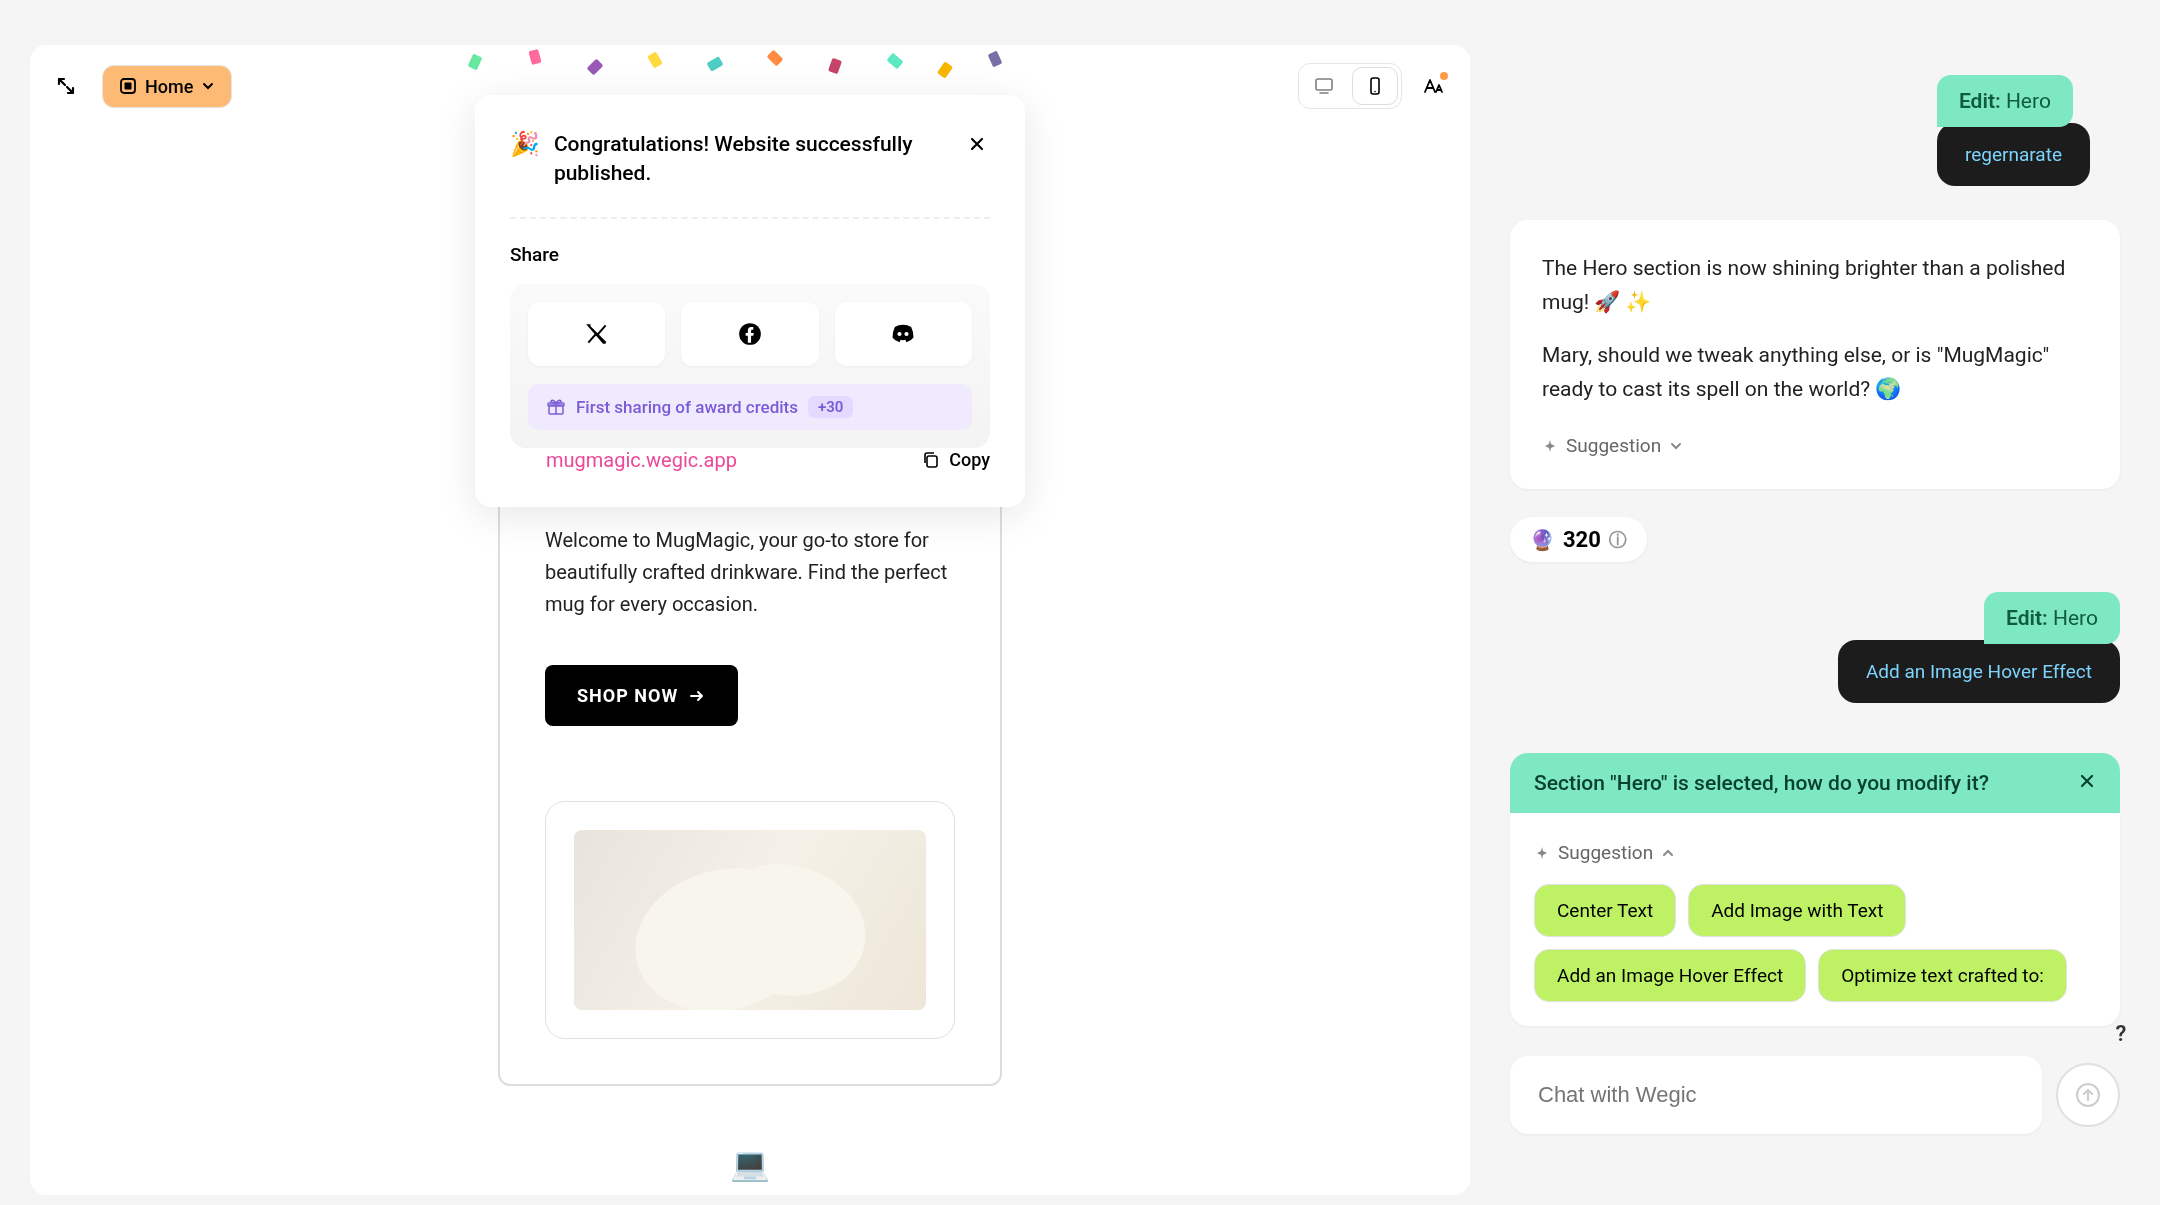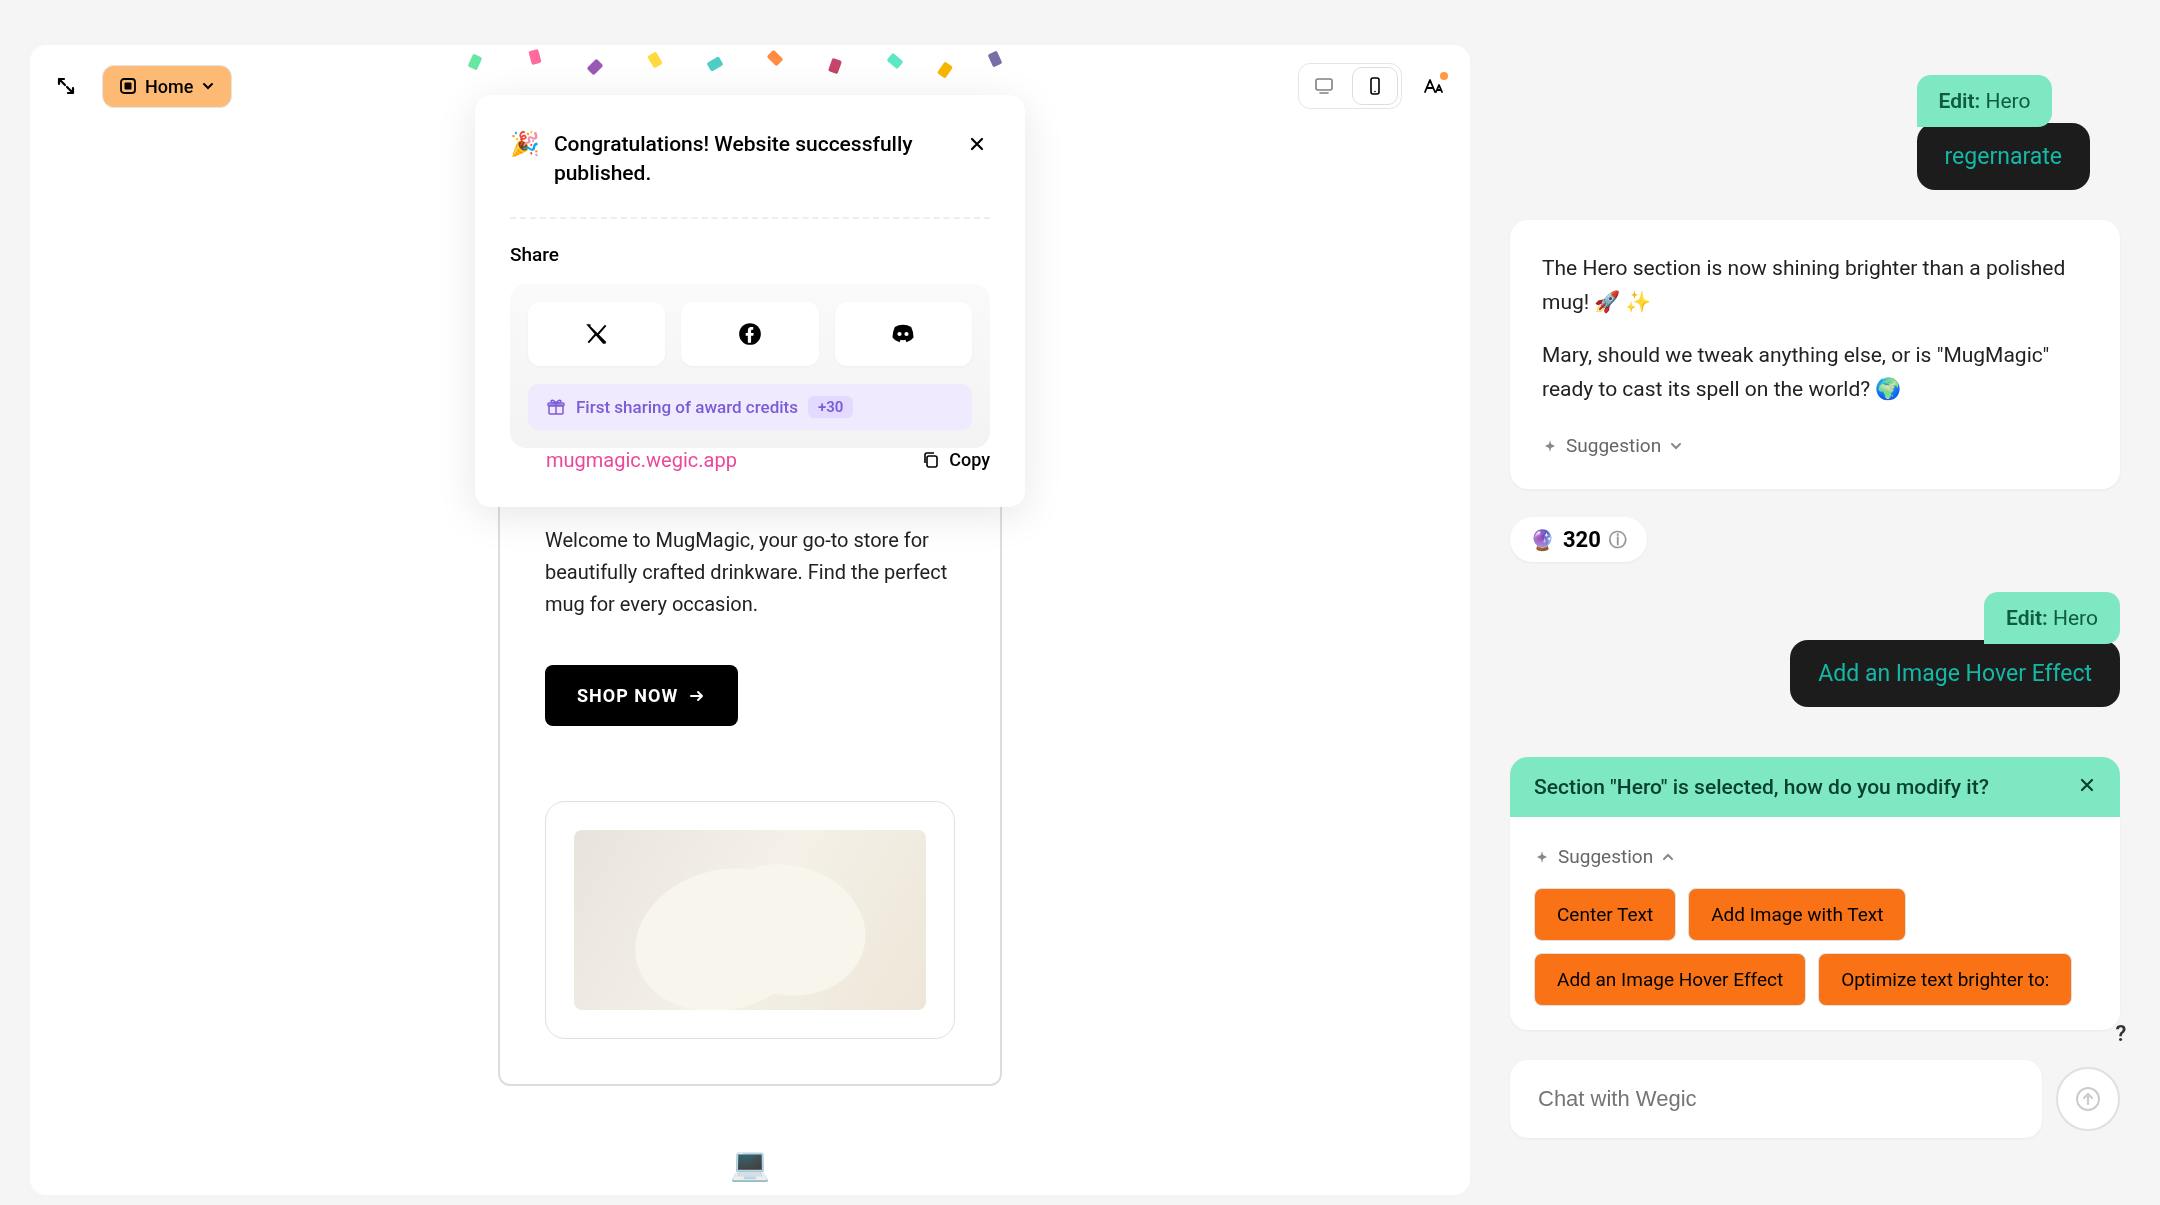--- a/index.html
+++ b/index.html
@@ -380,24 +380,24 @@
       position: relative;
       z-index: 2;
     }
     
     .edit-tag .section-name {
       font-weight: 400;
     }
     
     .regen-pill {
       background: #1c1c1c;
-      color: #14b8a6;
+      color: #7dd3fc;
       padding: 20px 28px;
       border-radius: 18px;
-      font-size: 23px;
+      font-size: 19px;
       font-weight: 400;
       display: inline-block;
     }
     
     .assistant-msg {
       background: #fff;
       border-radius: 18px;
       padding: 32px;
       margin-top: 125px;
       margin-bottom: 8px;
@@ -471,25 +471,25 @@
     
     .suggestion-chips {
       display: flex;
       flex-wrap: wrap;
       gap: 12px;
       margin-top: 16px;
     }
     
     .chip {
       border: 1px solid #e0e0e0;
-      border-radius: 8px;
+      border-radius: 15px;
       padding: 14px 22px;
       font-size: 19px;
       cursor: pointer;
-      background: #f97316;
+      background: #bef264;
     }
     
     .help-btn {
       position: absolute;
       right: 12px;
       bottom: 155px;
       width: 34px;
       height: 34px;
       border-radius: 50%;
       display: flex;
@@ -758,21 +758,21 @@
           </svg>
         <span>Suggestion</span>
         <svg width="14" height="14" viewBox="0 0 14 14">
             <path d="M3 9 L7 5 L11 9" stroke="#888" stroke-width="2" fill="none" stroke-linecap="round"></path>
           </svg>
       </div>
       <div class="suggestion-chips">
         <div class="chip">Center Text</div>
         <div class="chip">Add Image with Text</div>
         <div class="chip">Add an Image Hover Effect</div>
-        <div class="chip">Optimize text brighter to:</div>
+        <div class="chip">Optimize text crafted to:</div>
       </div>
     </div>
 
     <div class="help-btn">?</div>
 
     <div class="chat-input-row">
       <input class="chat-input" placeholder="Chat with Wegic" style="">
       <div class="send-btn">
         <svg width="26" height="26" viewBox="0 0 26 26">
             <circle cx="13" cy="13" r="11" stroke="#ccc" stroke-width="2" fill="none"></circle>

